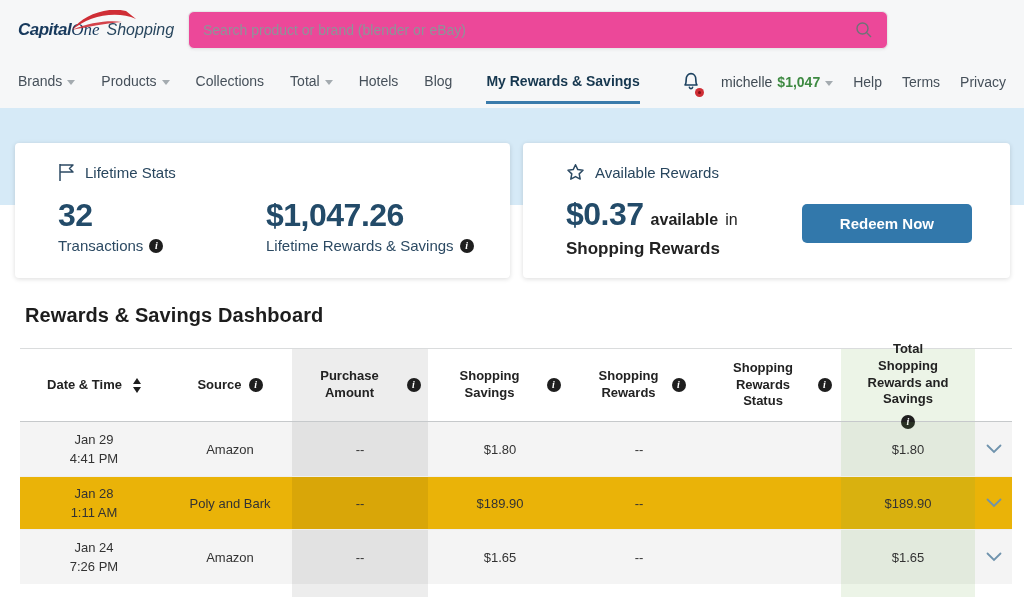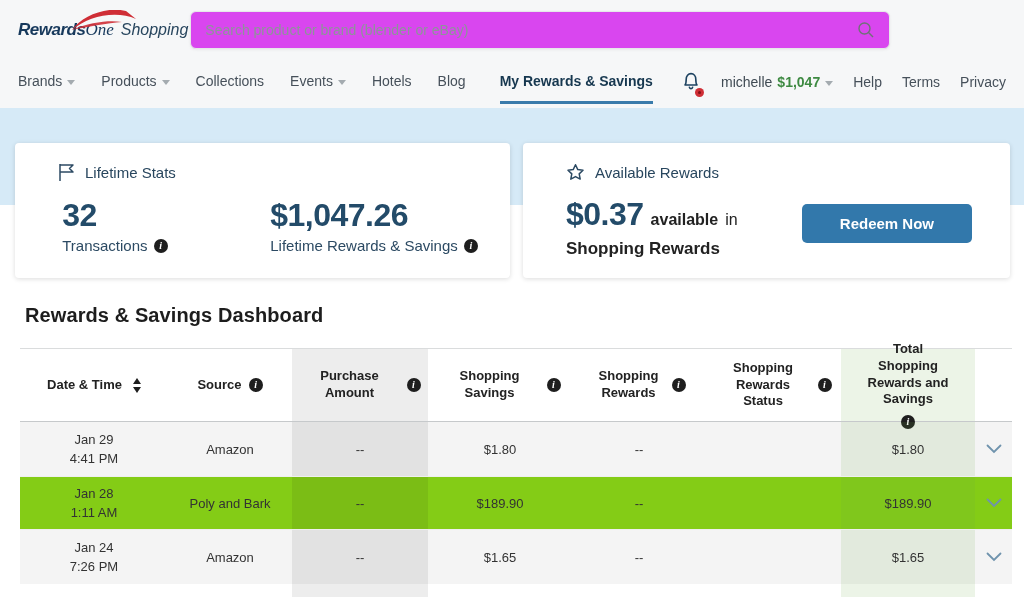--- a/index.html
+++ b/index.html
@@ -8,21 +8,21 @@
   .page { width:1024px; height:601px; overflow:hidden; position:relative; background:#fff; }
 
   
   .topbar { height:108px; background:#f6f7f8; }
   .search-row { display:flex; align-items:center; height:60px; padding:0 18px; }
   .logo { position:relative; display:flex; align-items:baseline; cursor:pointer; min-width:158px; }
   .logo .cap { font-style:italic; font-weight:800; font-size:17px; color:#17395c; letter-spacing:-0.5px; }
   .logo .one { font-style:italic; font-weight:400; font-size:17px; color:#17395c; font-family:"Liberation Serif", serif; }
   .logo .shopping { font-style:italic; font-weight:500; font-size:16px; color:#28465e; margin-left:7px; }
   .logo svg.swoosh { position:absolute; left:52px; top:-10px; }
-  .searchbox { flex:1; max-width:700px; height:38px; background:#d946ef; border:1px solid #e6e8e9; border-radius:6px; box-shadow:0 1px 3px rgba(0,0,0,0.06); display:flex; align-items:center; padding:0 14px; margin-left:2px; }
+  .searchbox { flex:1; max-width:700px; height:38px; background:#ec4899; border:1px solid #e6e8e9; border-radius:6px; box-shadow:0 1px 3px rgba(0,0,0,0.06); display:flex; align-items:center; padding:0 14px; margin-left:12px; }
   .searchbox input { flex:1; border:none; outline:none; font-size:14px; color:#333; background:transparent; font-family:"Liberation Sans", sans-serif; }
   .searchbox input::placeholder { color:#8d9499; }
 
   .nav-row { display:flex; align-items:center; height:44px; padding:0 18px; }
   .nav-left { display:flex; align-items:center; gap:26px; }
   .nav-item { font-size:14px; color:#46505a; cursor:pointer; display:flex; align-items:center; gap:5px; position:relative; padding-bottom:2px; }
   .nav-item .caret { width:0; height:0; border-left:4px solid transparent; border-right:4px solid transparent; border-top:5px solid #a4abb0; margin-top:2px; }
   .nav-item.active { color:#16374f; font-weight:700;margin-left:8px; }
   .nav-item.active::after { content:""; position:absolute; left:0; right:0; bottom:-13px; height:3px; background:#3a7bab; }
   .nav-right { margin-left:auto; display:flex; align-items:center; gap:20px; }
@@ -34,42 +34,42 @@
   .account .ubal { font-size:14px; color:#3e8a42; font-weight:600; }
   .account .caret { width:0; height:0; border-left:4px solid transparent; border-right:4px solid transparent; border-top:5px solid #a4abb0; margin-top:2px; }
   .toplink { font-size:14px; color:#46505a; cursor:pointer; }
 
   
   .hero { height:170px; background:linear-gradient(#d6eaf7 0, #d6eaf7 97px, #ffffff 97px); padding:35px 14px 0 15px; display:flex; gap:13px; }
   .card { background:#fff; border-radius:4px; box-shadow:0 1px 5px rgba(0,0,0,0.14); height:135px; padding:20px 28px 0 43px; }
   .card.lifetime { flex:0 0 495px; }
   .card.available { flex:1; }
   .card-title { display:flex; align-items:center; gap:10px; font-size:15px; color:#28465e; }
-  .stats-row { display:flex; margin-top:16px;justify-content:center; }
+  .stats-row { display:flex; margin-top:16px; }
   .stat { }
   .stat.first { width:208px; }
   .stat-value { font-size:32px; font-weight:800; color:#234b69; letter-spacing:-0.5px; line-height:1.1; }
   .stat-label { margin-top:4px; font-size:15px; color:#2c4a63; display:flex; align-items:center; gap:6px; }
   .avail-row { display:flex; align-items:flex-start; margin-top:12px; }
   .avail-text { line-height:1.3; }
   .avail-line1 { display:flex; align-items:baseline; gap:7px; }
   .avail-amount { font-size:32px; font-weight:800; color:#234b69; letter-spacing:-0.5px; }
   .avail-word { font-size:16px; font-weight:700; color:#222; }
   .avail-in { font-size:16px; color:#222; }
   .avail-program { font-size:17px; font-weight:700; color:#222; margin-top:2px; }
   .redeem-btn { margin-left:auto; margin-top:10px; margin-right:10px; background:#3278ab; color:#fff; border:none; border-radius:5px; font-size:15px; font-weight:700; padding:11px 38px; cursor:pointer; font-family:"Liberation Sans", sans-serif; }
 
   
   .dash-head { padding:26px 25px 0; }
   .dash-head h2 { font-size:20px; font-weight:800; color:#1d1d1d; letter-spacing:0.1px; }
   .tablewrap { margin:21px 12px 0 20px; width:992px; }
   .t-header { display:flex; border-top:1px solid #dadcdd; border-bottom:1px solid #c6c9cb; height:74px; }
   .t-row { display:flex; height:54px; }
   .t-row.odd { background:#f4f4f4; }
-  .t-row.even { background:#84cc16; border-top:1px solid #efefef; border-bottom:1px solid #efefef; }
+  .t-row.even { background:#eab308; border-top:1px solid #efefef; border-bottom:1px solid #efefef; }
   .t-row.partial { height:13px; background:#fff; }
   .cell { display:flex; align-items:center; justify-content:center; text-align:center; font-size:13px; color:#333; }
   .c0 { width:148px; } .c1 { width:124px; } .c2 { width:136px; } .c3 { width:144px; }
   .c4 { width:134px; } .c5 { width:135px; } .c6 { width:134px; } .c7 { width:37px; }
   .col-purchase { background:rgba(15,15,15,0.075); }
   .col-total { background:rgba(111,168,70,0.13);flex-direction:column; }
   .h-cell { font-weight:700; color:#222; gap:7px; line-height:1.3; }
   .h-label { font-weight:700; font-size:13px; color:#222; max-width:100px; }
   .info-icon { width:14px; height:14px; min-width:14px; border-radius:50%; background:#1e1e1e; color:#fff; font-family:"Liberation Serif", serif; font-style:italic; font-weight:700; font-size:10px; line-height:14px; text-align:center; display:inline-block; }
   .sort-icon { display:inline-flex; flex-direction:column; gap:3px; cursor:pointer; margin-left:4px; }
@@ -83,21 +83,21 @@
 
 <div class="page">
 
   <div class="topbar">
     <div class="search-row">
       <div class="logo">
         <svg class="swoosh" width="72" height="22" viewBox="0 0 72 22">
           <path d="M2 20 C18 6 46 0 66 9 L56 1 C36 -4 12 6 2 20 Z" fill="#cf2e36"></path>
           <path d="M2 20 C20 12 40 10 52 12 C38 13 16 17 2 20 Z" fill="#cf2e36" opacity="0.9"></path>
         </svg>
-        <span class="cap">Rewards</span>
+        <span class="cap">Capital</span>
           <span class="one">One</span>
         <span class="shopping">Shopping</span>
       </div>
       <div class="searchbox">
         <input type="text" placeholder="Search product or brand (blender or eBay)" style="">
         <svg width="18" height="18" viewBox="0 0 18 18" fill="none" stroke="#6f7277" stroke-width="1.4">
           <circle cx="7.5" cy="7.5" r="5.5"></circle>
             <line x1="11.8" y1="11.8" x2="16" y2="16"></line>
         </svg>
       </div>
@@ -110,21 +110,21 @@
             <span class="caret"></span>
           </div>
         <div class="nav-item">
             <span>Products</span>
             <span class="caret"></span>
           </div>
         <div class="nav-item">
             <span>Collections</span>
           </div>
         <div class="nav-item">
-            <span>Events</span>
+            <span>Total</span>
             <span class="caret"></span>
           </div>
         <div class="nav-item">
             <span>Hotels</span>
           </div>
         <div class="nav-item">
             <span>Blog</span>
           </div>
         <div class="nav-item active">
             <span>My Rewards &amp; Savings</span>

